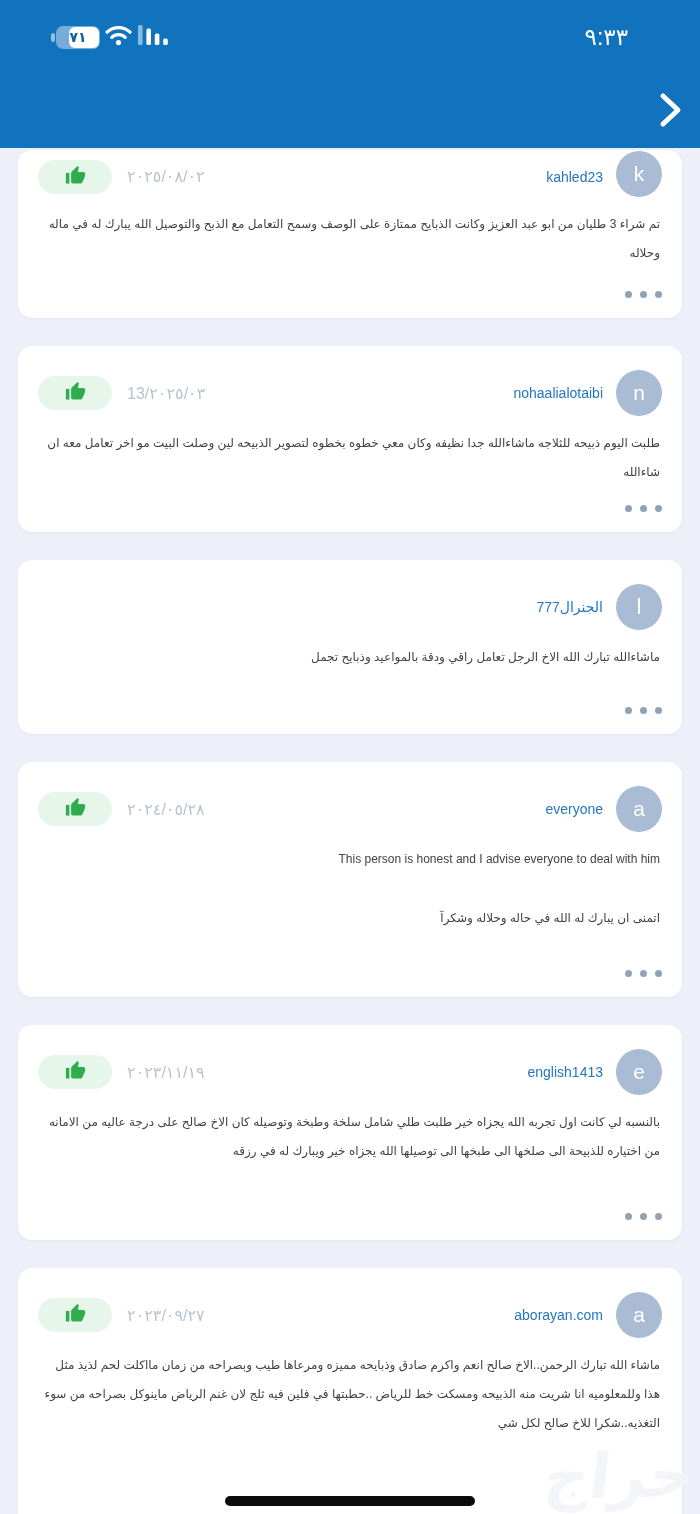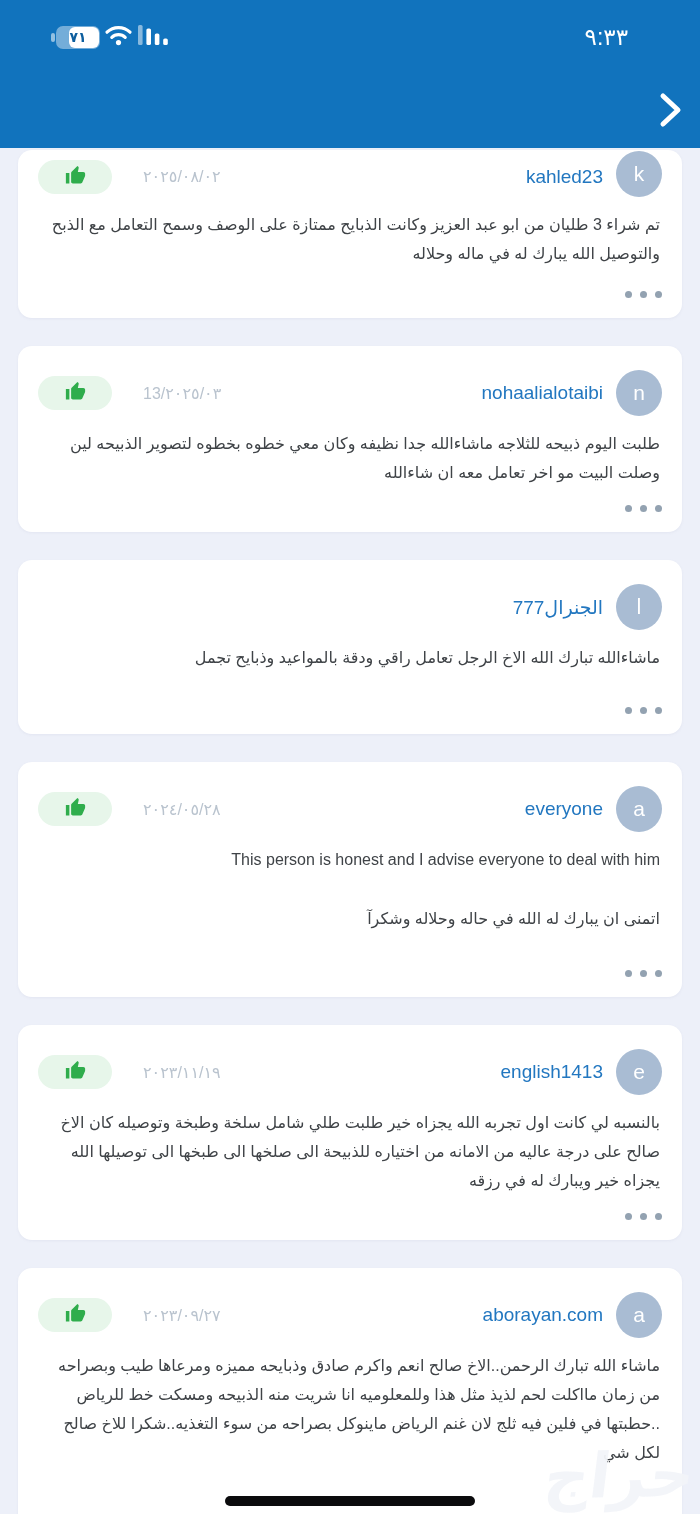--- a/index.html
+++ b/index.html
@@ -62,36 +62,36 @@
 
   .card-head { display:flex; align-items:center; }
   .avatar {
     width:46px; height:46px; border-radius:50%;
     background:#a9bcd3; color:#ffffff;
     display:flex; align-items:center; justify-content:center;
     font-size:21px; flex:0 0 auto; cursor:pointer;
   }
   .username {
     margin-right:13px;
-    color:#2277c0; font-size:19px; font-weight:500;
+    color:#2277c0; font-size:14px; font-weight:500;
     cursor:pointer; white-space:nowrap;
   }
   .head-spacer { flex:1 1 auto; }
-  .meta { display:flex; align-items:center; gap:31px; }
+  .meta { display:flex; align-items:center; gap:15px; }
   .review-date { color:#b9c3ce; font-size:16px; white-space:nowrap; }
   .like-btn {
     width:74px; height:34px; border-radius:17px;
     background:#e7f6ea; border:none;
     display:flex; align-items:center; justify-content:center;
     cursor:pointer;
   }
 
   .review-text {
     margin:13px 2px 0;
-    color:#3f4347; font-size:16px; line-height:29px;
+    color:#3f4347; font-size:12px; line-height:29px;
     text-align:right;
   }
   .review-text.en-line { margin-bottom:30px; }
 
   .dots-btn {
     margin-top:auto; padding-top:18px;
     display:flex; gap:8px; justify-content:flex-start;
     direction:ltr; align-self:flex-start; cursor:pointer;
   }
   .dots-btn i { width:7px; height:7px; border-radius:50%; background:#93a2b1; display:block; }

